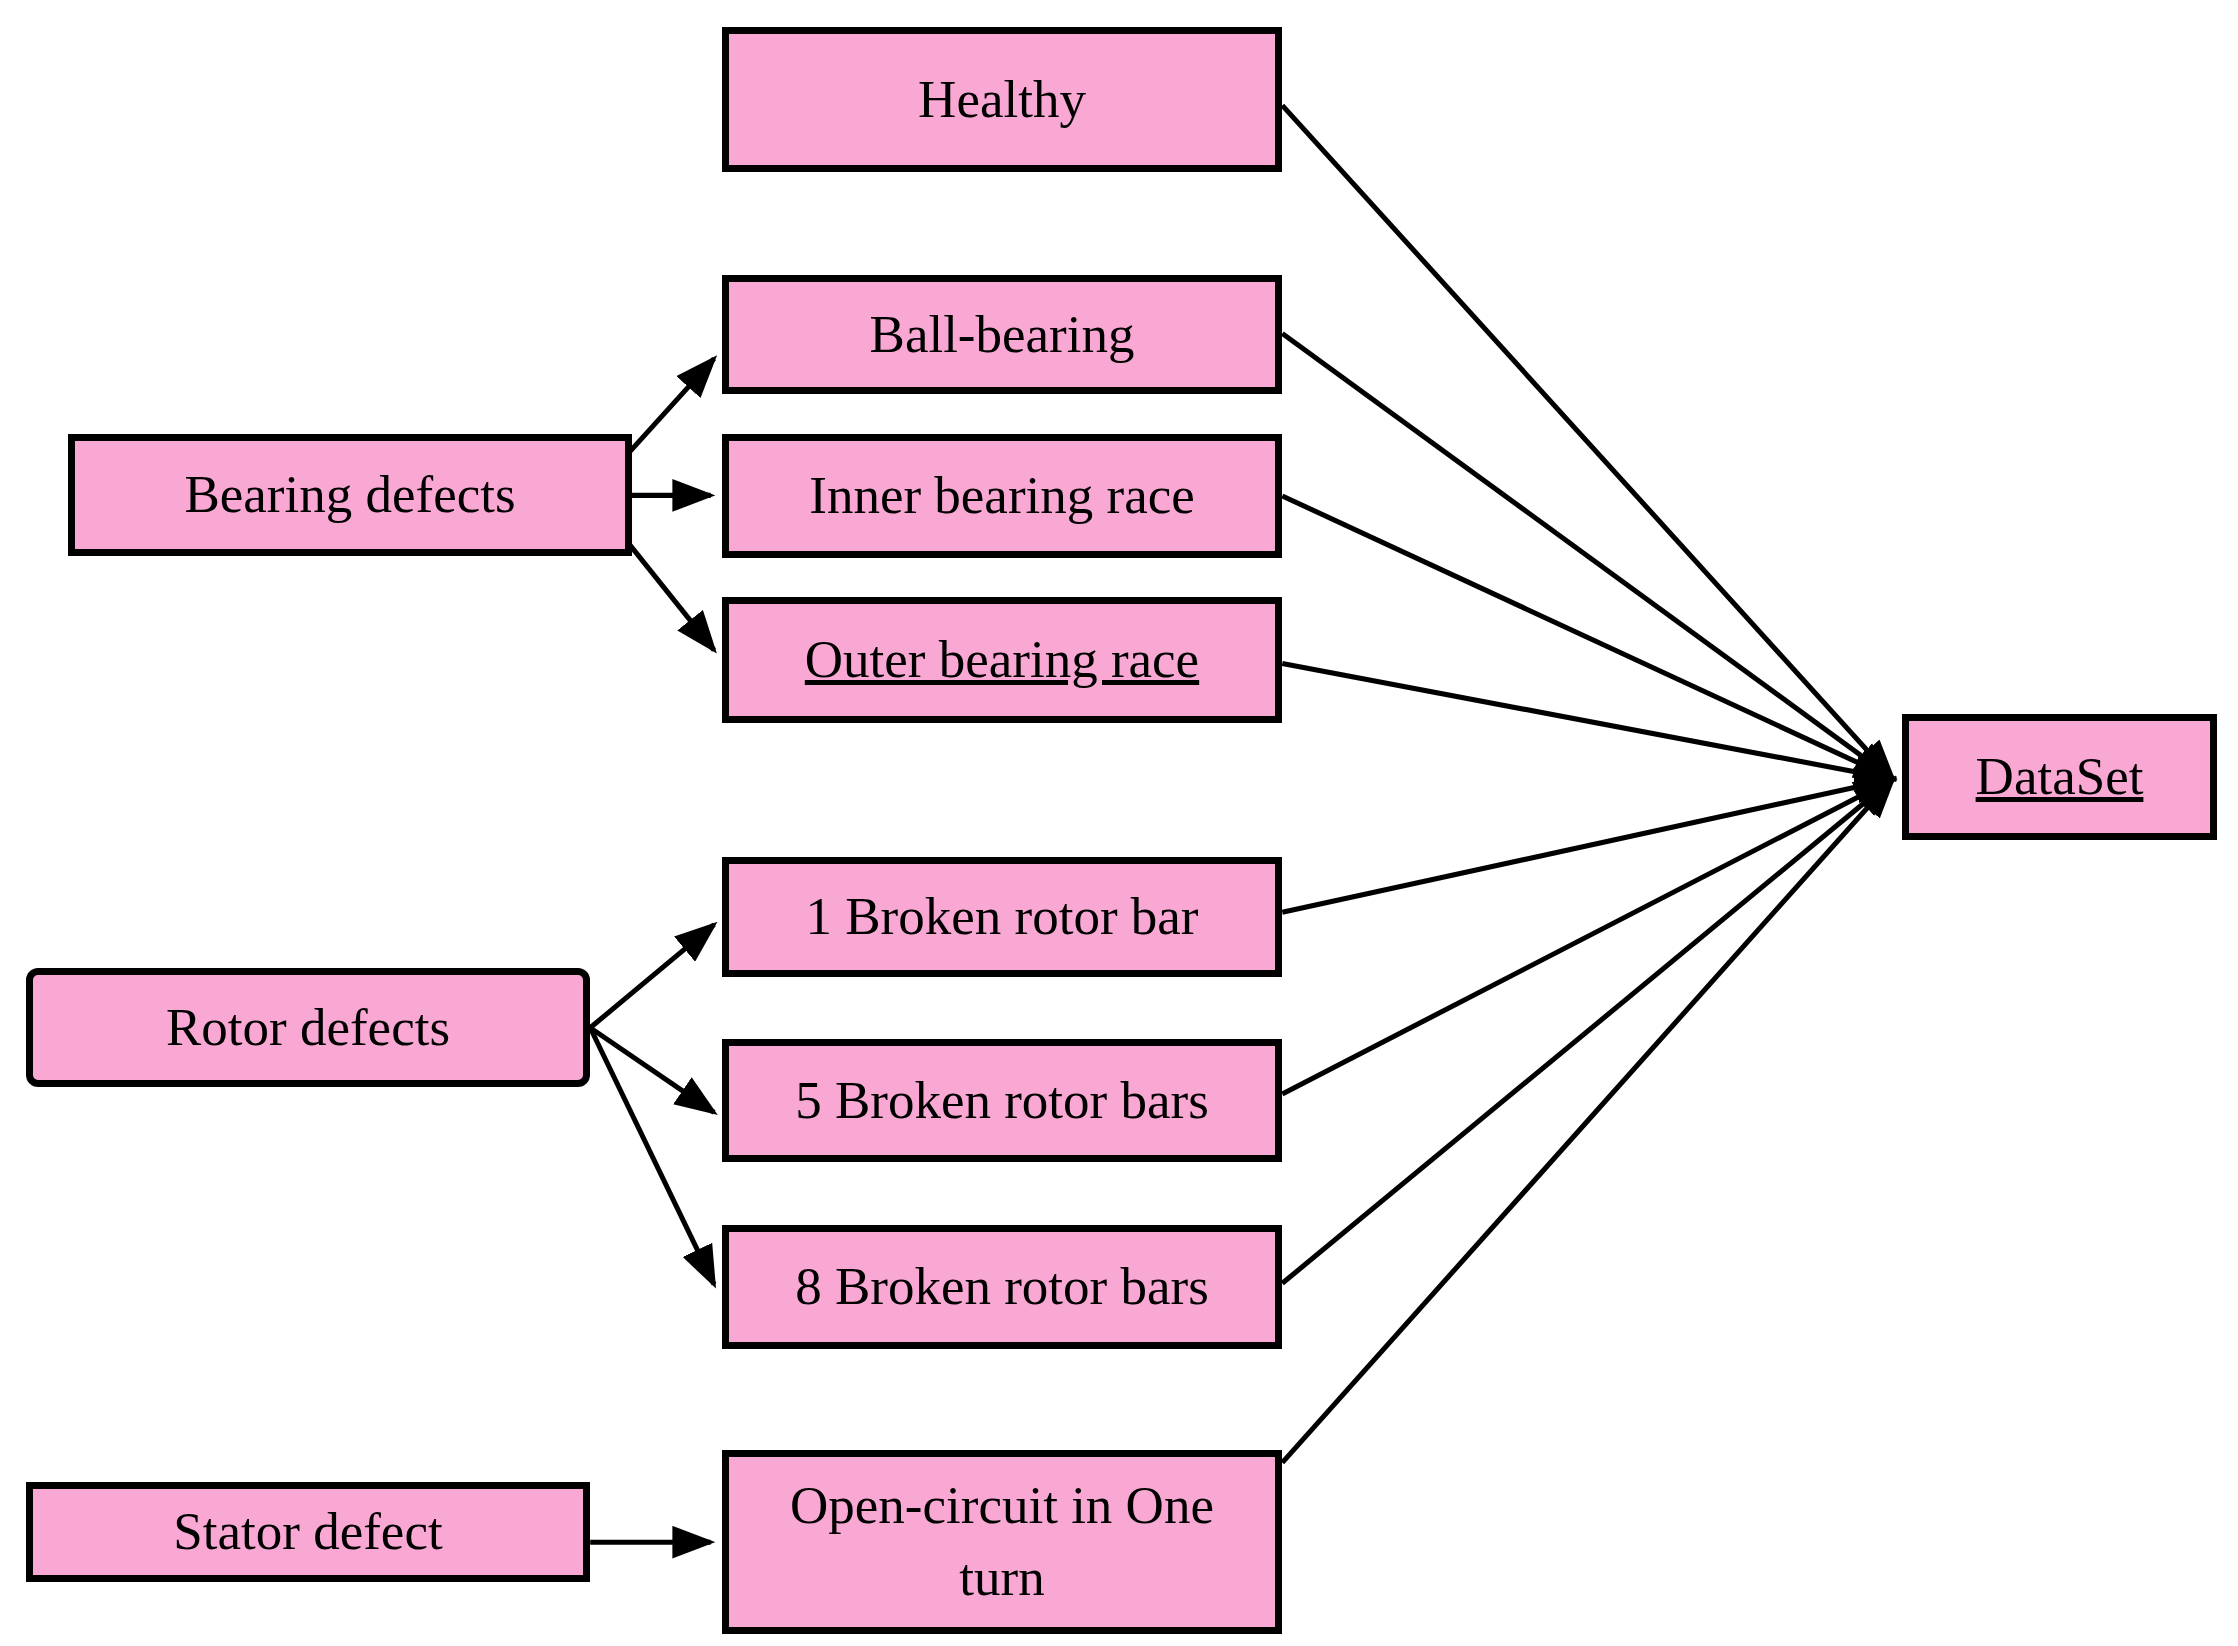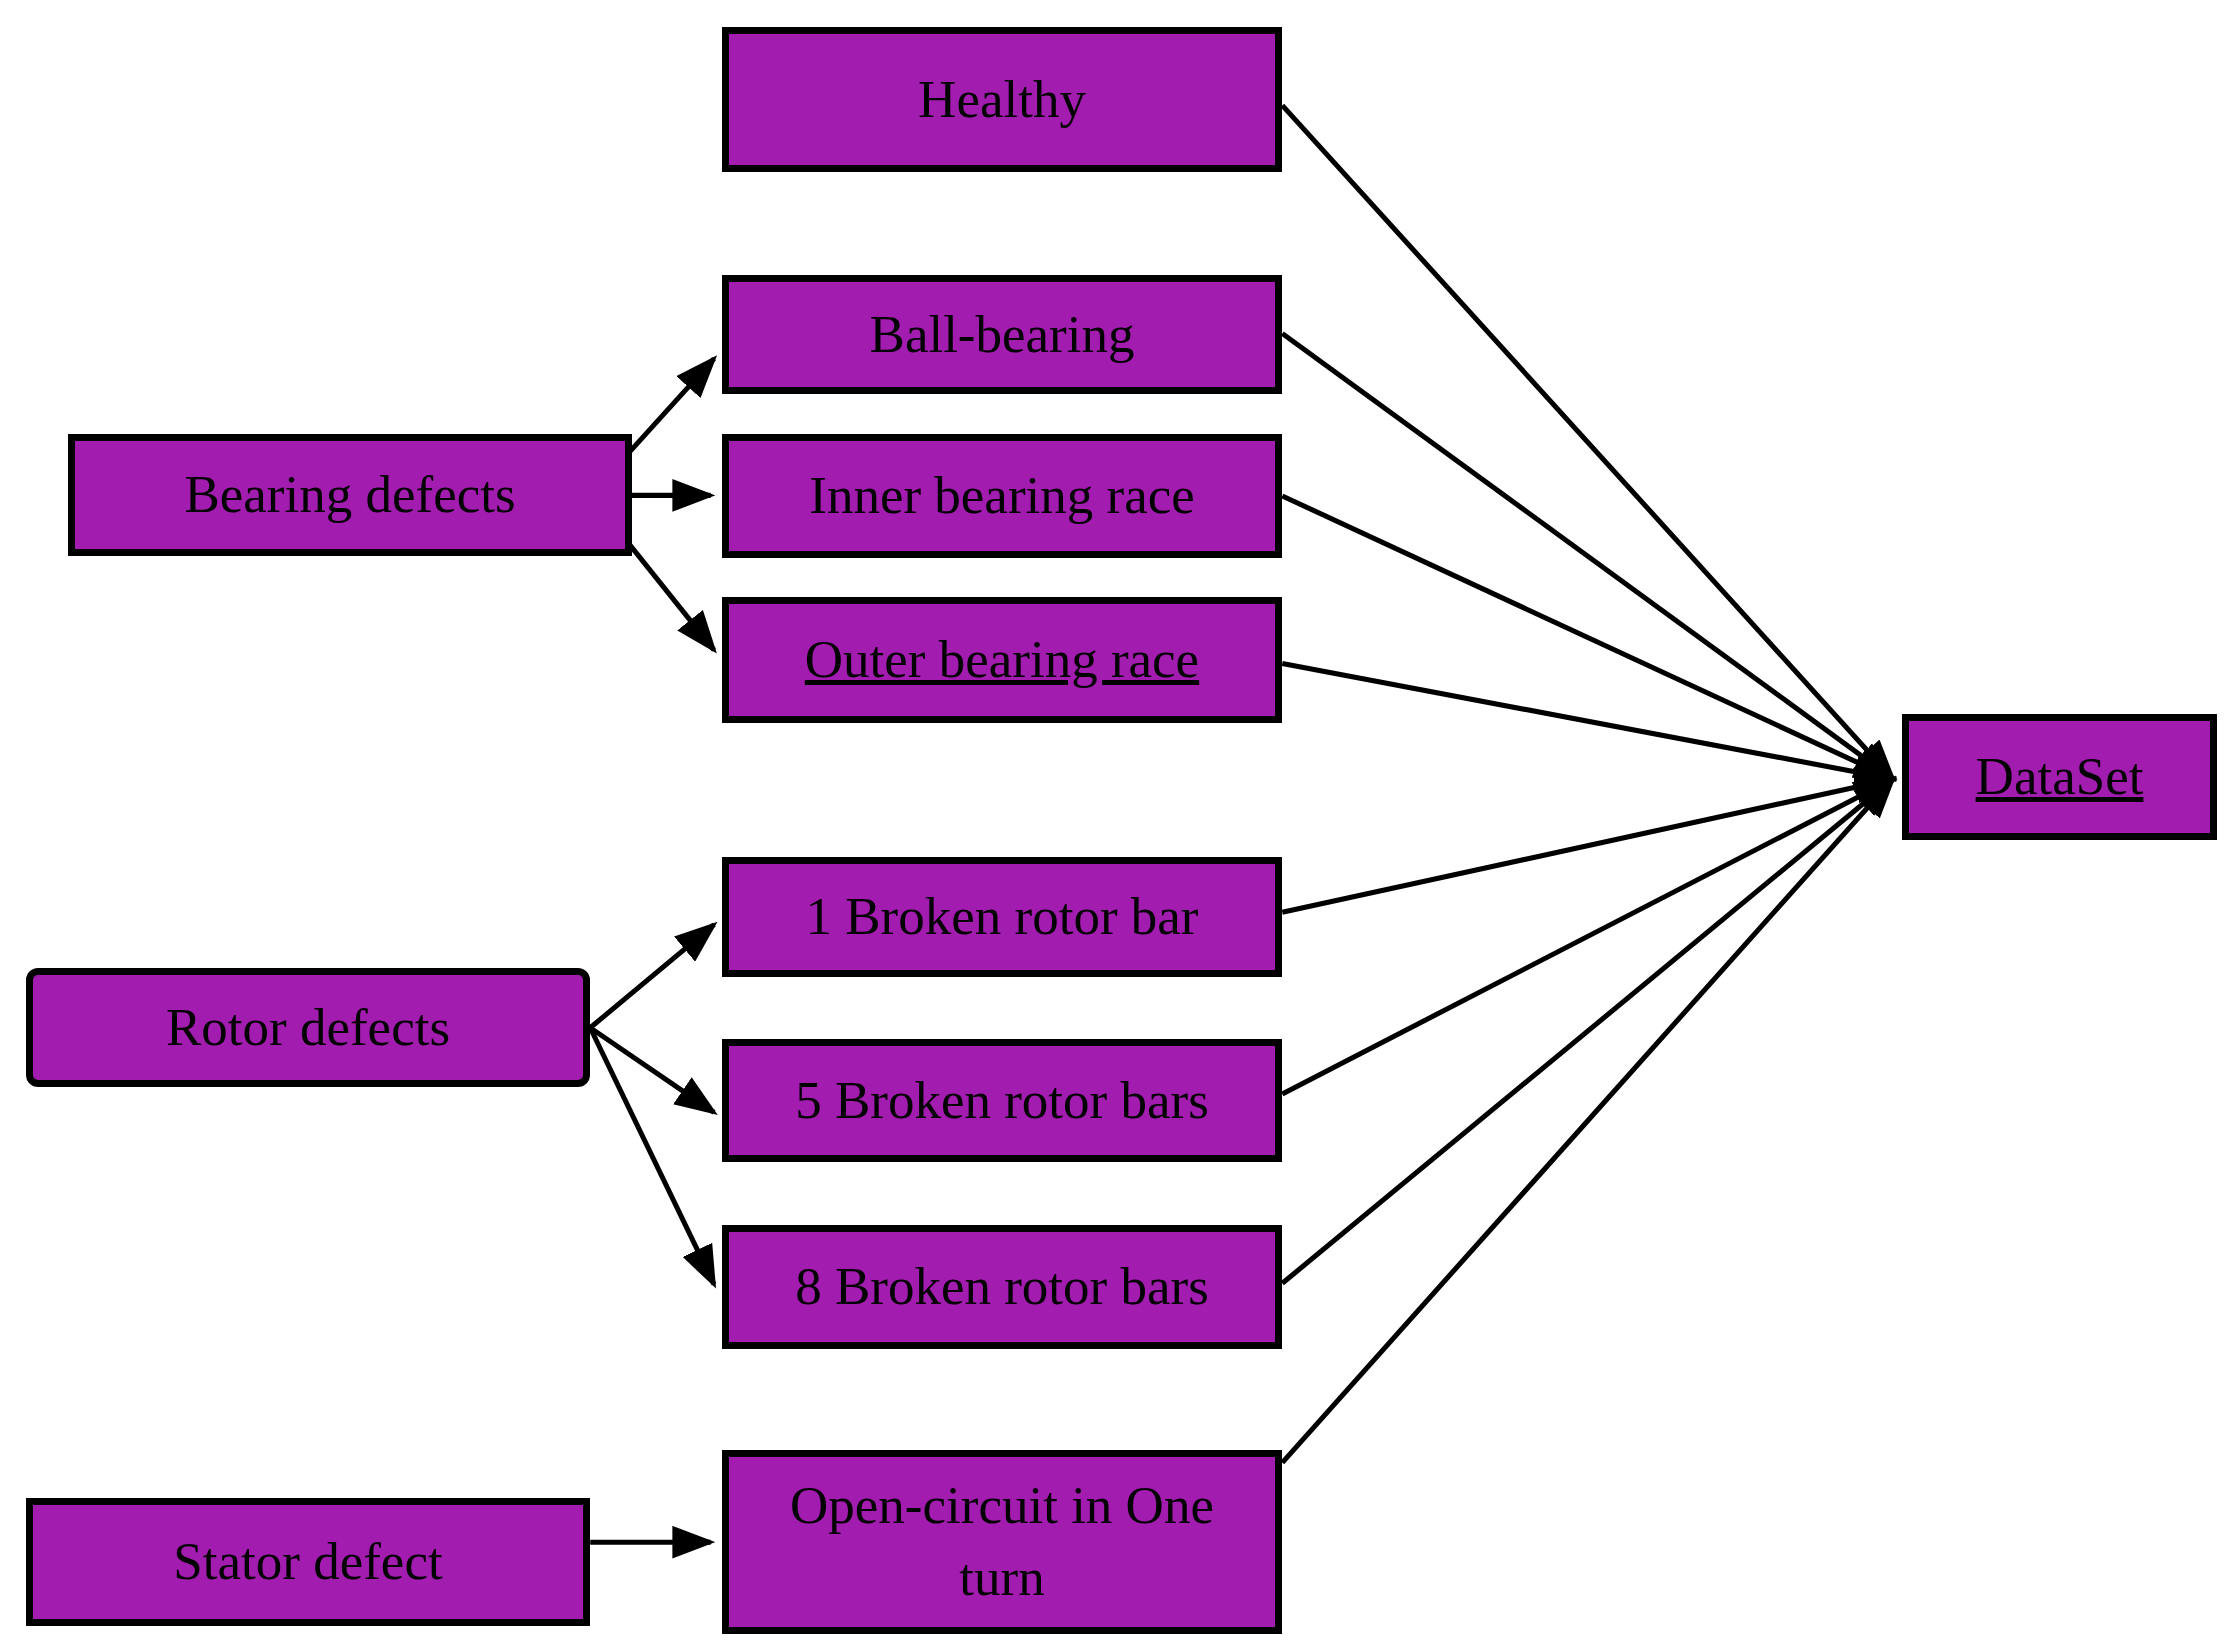--- a/index.html
+++ b/index.html
@@ -13,34 +13,34 @@
   }
   .connectors {
     position: absolute;
     left: 0; top: 0;
     width: 2239px; height: 1647px;
   }
   .node {
     position: absolute;
     box-sizing: border-box;
     border: 7.3px solid #000000;
-    background: #a21caf;
+    background: #f9a8d4;
     display: flex;
     flex-direction: column;
     align-items: center;
     justify-content: center;
     text-align: center;
     font-size: 53px;
     line-height: 1.35;
     color: #000000;
   }
   
   .n-bearing { left: 26px;  top: 434px;  width: 564px; height: 122px; margin-left: 42px; }
   .n-rotor   { left: 26px;  top: 968px; width: 564px; height: 119px; border-radius: 12px; }
-  .n-stator  { left: 26px;  top: 1482px; width: 564px; height: 128px; margin-top: 16px; }
+  .n-stator  { left: 26px;  top: 1482px; width: 564px; height: 100px; }
   
   .n-healthy { left: 722px; top: 27px;   width: 560px; height: 145px; }
   .n-ball    { left: 722px; top: 275px;  width: 560px; height: 119px; }
   .n-inner   { left: 722px; top: 434px;  width: 560px; height: 124px; }
   .n-outer   { left: 722px; top: 597px; width: 560px; height: 126px; text-decoration: underline; }
   .n-bar1    { left: 722px; top: 857px; width: 560px; height: 120px; }
   .n-bars5   { left: 722px; top: 1039px; width: 560px; height: 123px; }
   .n-bars8   { left: 722px; top: 1225px; width: 560px; height: 124px; }
   .n-open    { left: 722px; top: 1450px; width: 560px; height: 184px; }
   

